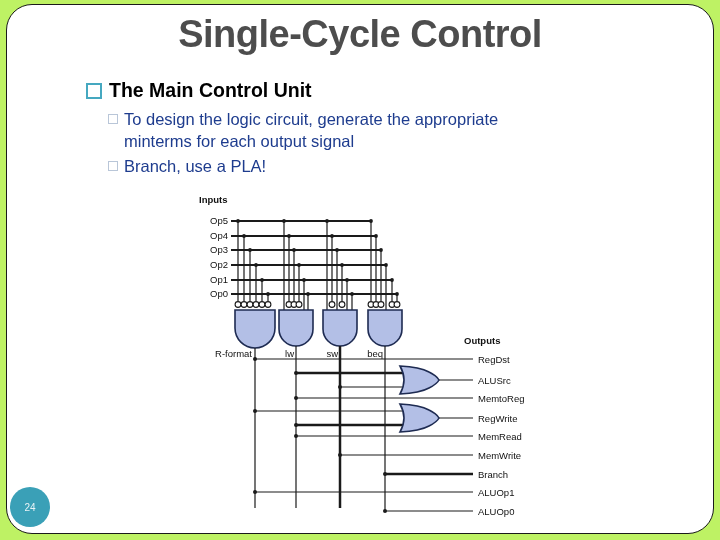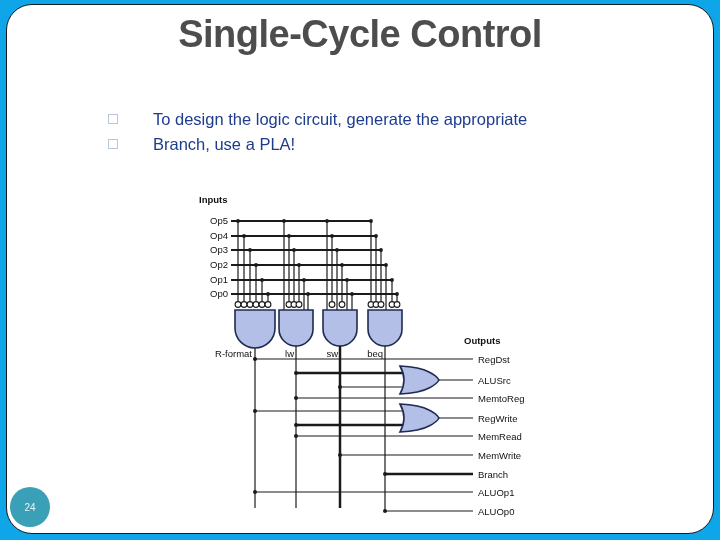--- a/index.html
+++ b/index.html
@@ -1,27 +1,27 @@
 <!DOCTYPE html>
 <html style="--title: #4d4d4d; --body-text: #1e3c8e; --bullet-accent: #45a8c0; --gate-fill: #b3bfe6; --gate-stroke: #1e2b52; --page-badge: #3aa0b7; --wire: #1a1a1a;"><head>
 <meta charset="utf-8">
 <style>
   html,body{margin:0;padding:0;background:#fff;}
-  .stage{position:relative;width:720px;height:540px;background:#0ea5e9;overflow:hidden;
+  .stage{position:relative;width:720px;height:540px;background:#bef264;overflow:hidden;
          font-family:"Liberation Sans",sans-serif;}
   .frame{position:absolute;left:6px;top:4px;width:706px;height:528px;
          border:1.2px solid #1a1a1a;border-radius:26px;background:#fff;}
   .title{position:absolute;left:0;top:13px;width:720px;text-align:center;
          font-size:38px;font-weight:bold;letter-spacing:-0.5px;color:var(--title,#4d4d4d);}
   .l1{position:absolute;left:86px;top:79px;display:flex;align-items:flex-start;}
   .l1 .sq{width:12px;height:12px;border:2.2px solid var(--bullet-accent,#45a8c0);
           margin:4px 7px 0 0;flex:0 0 auto;}
   .l1 .txt{font-size:19.5px;font-weight:bold;color:#000;}
   .l2wrap{position:absolute;left:108px;top:108px;width:520px;}
-  .l2{display:flex;align-items:flex-start;margin-bottom:3px;gap:29px;}
+  .l2{display:flex;align-items:flex-start;margin-bottom:3px;}
   .l2 .sq{width:8px;height:8px;border:1.6px solid #b9c6d8;margin:6px 6px 0 0;flex:0 0 auto;}
   .l2 .txt{font-size:16.5px;line-height:22px;color:var(--body-text,#1e3c8e);}
   .badge{position:absolute;left:10px;top:487px;width:40px;height:40px;border-radius:50%;
          background:var(--page-badge,#3aa0b7);color:#e9f3f6;font-size:10px;
          display:flex;align-items:center;justify-content:center;}
   svg{position:absolute;left:0;top:0;}
   svg text{font-family:"Liberation Sans",sans-serif;font-size:9.5px;fill:#111;}
   svg text.b{font-weight:bold;}
   .w{stroke:var(--wire,#1a1a1a);stroke-width:1.2;}
   .wh{stroke:var(--wire,#1a1a1a);stroke-width:1.8;}   
@@ -32,26 +32,31 @@
   .gate{fill:var(--gate-fill,#b3bfe6);stroke:var(--gate-stroke,#1e2b52);stroke-width:1.6;}
 </style>
 </head>
 <body>
 
 <div class="stage">
   <div class="frame"></div>
 
   <div class="title">Single-Cycle Control</div>
 
+  <div class="l1">
+    <span class="sq"></span>
+    <span class="txt">The Main Control Unit</span>
+  </div>
 
   <div class="l2wrap">
     <div class="l2">
       <span class="sq"></span>
       <span class="txt">
         <span>To design the logic circuit, generate the appropriate</span><br>
+        <span>minterms for each output signal</span>
       </span>
     </div>
     <div class="l2">
       <span class="sq"></span>
       <span class="txt">
         <span>Branch, use a PLA!</span>
       </span>
     </div>
   </div>
 

